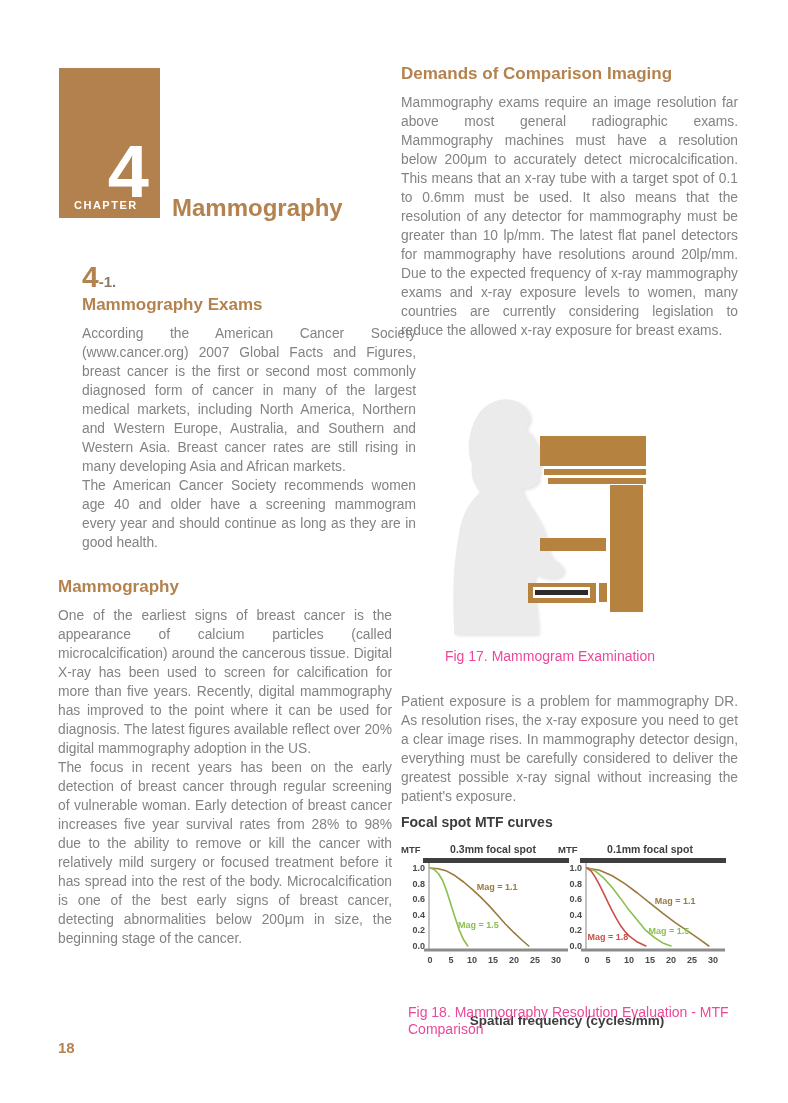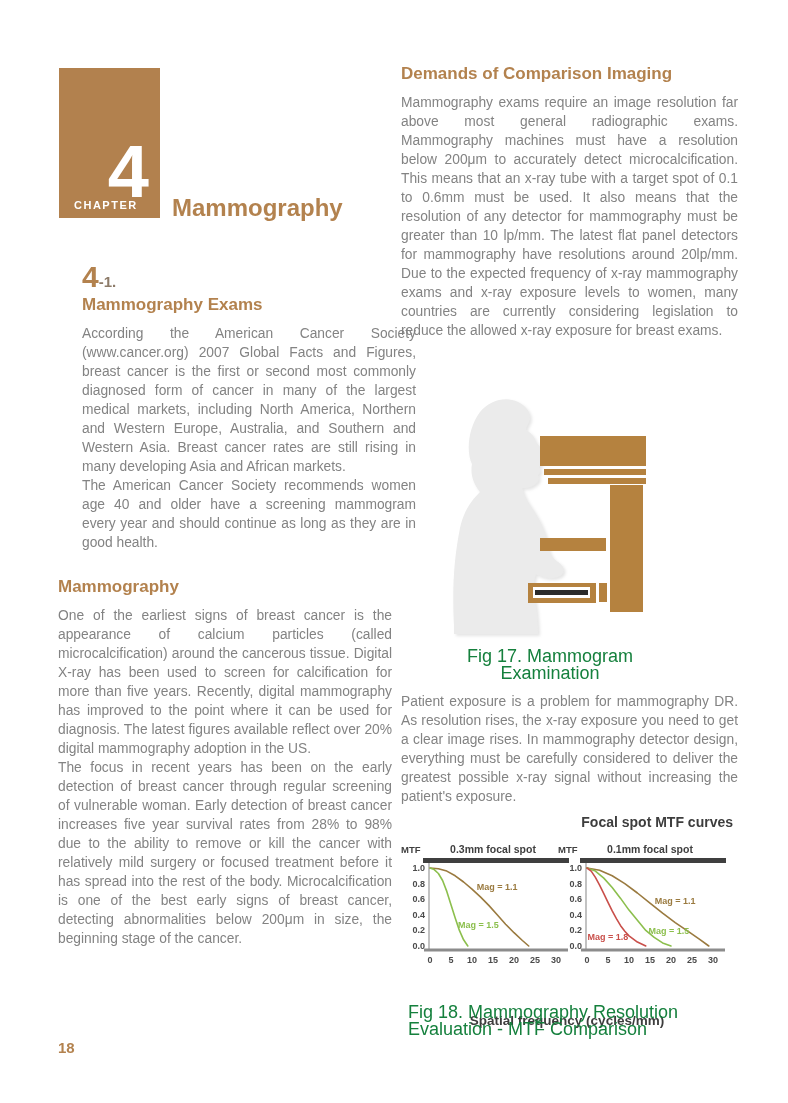--- a/index.html
+++ b/index.html
@@ -17,25 +17,25 @@
   .sec-num{line-height:1;margin-bottom:3px;}
   .sec-num .big{font-size:30px;font-weight:bold;color:var(--heading-brown);}
   .sec-num .suffix{font-size:15px;font-weight:bold;color:#8d7b69;}
   .section h3{margin:3px 0 9px 0;font-size:17px;font-weight:bold;color:var(--heading-brown);}
   .section p{margin:0;font-size:13.8px;line-height:19px;color:var(--body-text);text-align:justify;}
 
   
   .fig17-svg{position:absolute;left:440px;top:388px;}
   .sil{fill:var(--silhouette-gray);}
   .machine{fill:var(--machine-brown);}
-  .caption{font-size:18px;line-height:17px;color:#15803d;}
+  .caption{font-size:14px;line-height:17px;color:#ec4899;}
   .fig17-caption{position:absolute;left:415px;top:648px;width:270px;text-align:center;}
 
   
-  .chart-title{position:absolute;left:401px;top:814px;width:332px;text-align:right;font-size:14px;font-weight:bold;color:#3d3d3d;}
+  .chart-title{position:absolute;left:401px;top:814px;width:332px;text-align:left;font-size:14px;font-weight:bold;color:#3d3d3d;}
   .mtf-svg{position:absolute;width:172px;height:128px;}
   .mtf-left{left:400px;top:842px;}
   .mtf-right{left:557px;top:842px;}
   .chart-xlabel{position:absolute;left:401px;top:1013px;width:332px;text-align:center;font-size:13.5px;font-weight:bold;color:#3d3d3d;}
   .fig18-caption{position:absolute;left:402px;top:1004px;width:340px;text-align:left;margin-left:6px;}
 
   .page-number{position:absolute;left:58px;top:1039px;font-size:15px;font-weight:bold;color:var(--heading-brown);text-align:right;}
   svg text{font-family:"Liberation Sans", sans-serif;}
 </style>
 </head>

